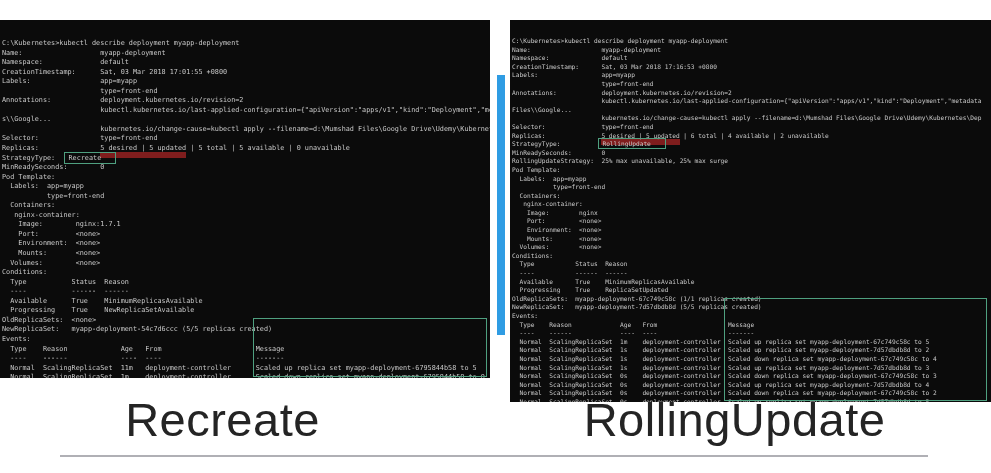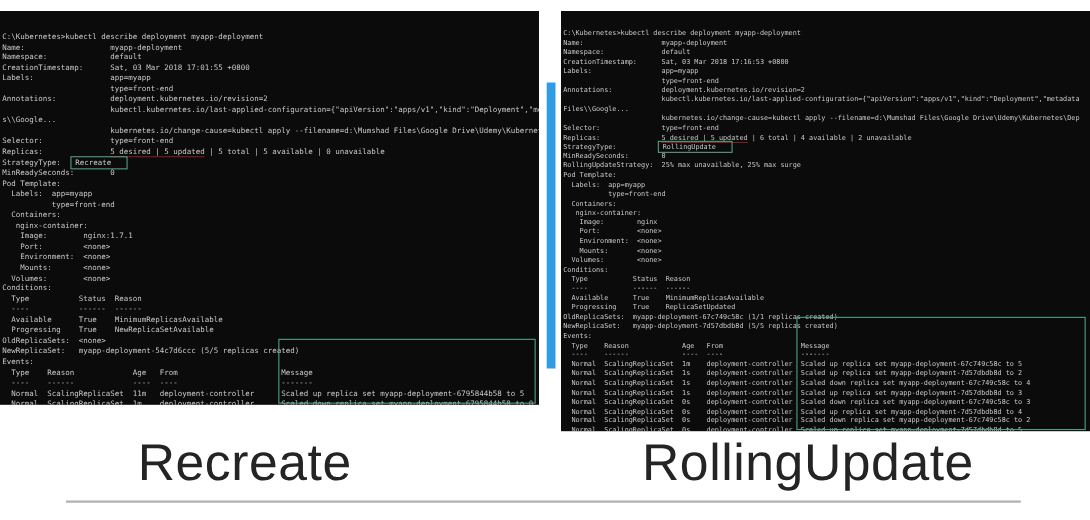--- a/index.html
+++ b/index.html
@@ -5,33 +5,33 @@
   :root{
     --terminal-bg:#0b0b0b; --terminal-text:#c8c8c8; --highlight:#4fa080;
     --blue-bar:#2f9ce3; --caption:#242424; --rule:#b0b0b5; --page-bg:#ffffff;
   }
   html,body{margin:0;padding:0;}
   body{
     width:991px;height:473px;position:relative;overflow:hidden;
     background:var(--page-bg);font-family:"Liberation Sans",sans-serif;
   }
   .terminal{
-    position:absolute;top:10px;background:var(--terminal-bg);color:var(--terminal-text);
+    position:absolute;top:20px;background:var(--terminal-bg);color:var(--terminal-text);
     font-family:"DejaVu Sans Mono",monospace;white-space:pre;overflow:hidden;
     padding:3px 0 0 2px;box-sizing:border-box;
   }
   .t-left{left:0;width:490px;height:358px;font-size:6.8px;}
   .t-left .tline{height:9.55px;line-height:9.55px;}
   .t-right{left:510px;width:481px;height:382px;font-size:6.2px;}
   .t-right .tline{height:8.6px;line-height:8.6px;}
   .hl-box{
     border:1px solid var(--highlight);
     padding:1px 14px 1px 3px;margin-left:-3px;
   }
-  .hl-underline{border-bottom:1px solid #7f1d1d;}
+  .hl-underline{border-bottom:6px solid #7f1d1d;}
   .ev-box{
     position:absolute;border:1px solid var(--highlight);box-sizing:border-box;
   }
   .t-left .ev-box{left:253px;top:298px;width:234px;height:59px;}
   .t-right .ev-box{left:214px;top:278px;width:263px;height:103px;}
   .blue-bar{
     position:absolute;left:497px;top:75px;width:8px;height:260px;
     background:var(--blue-bar);
   }
   .caption{

